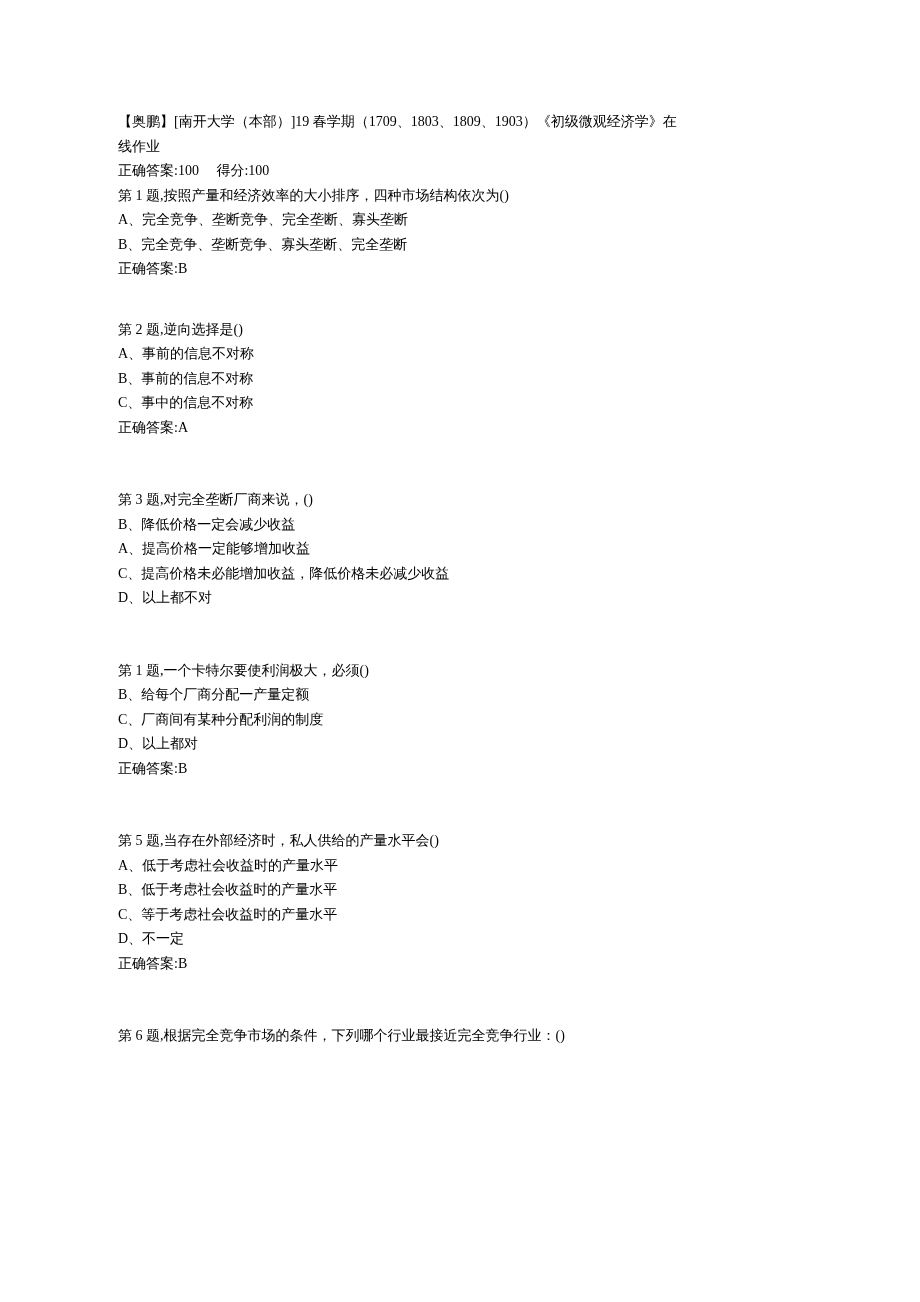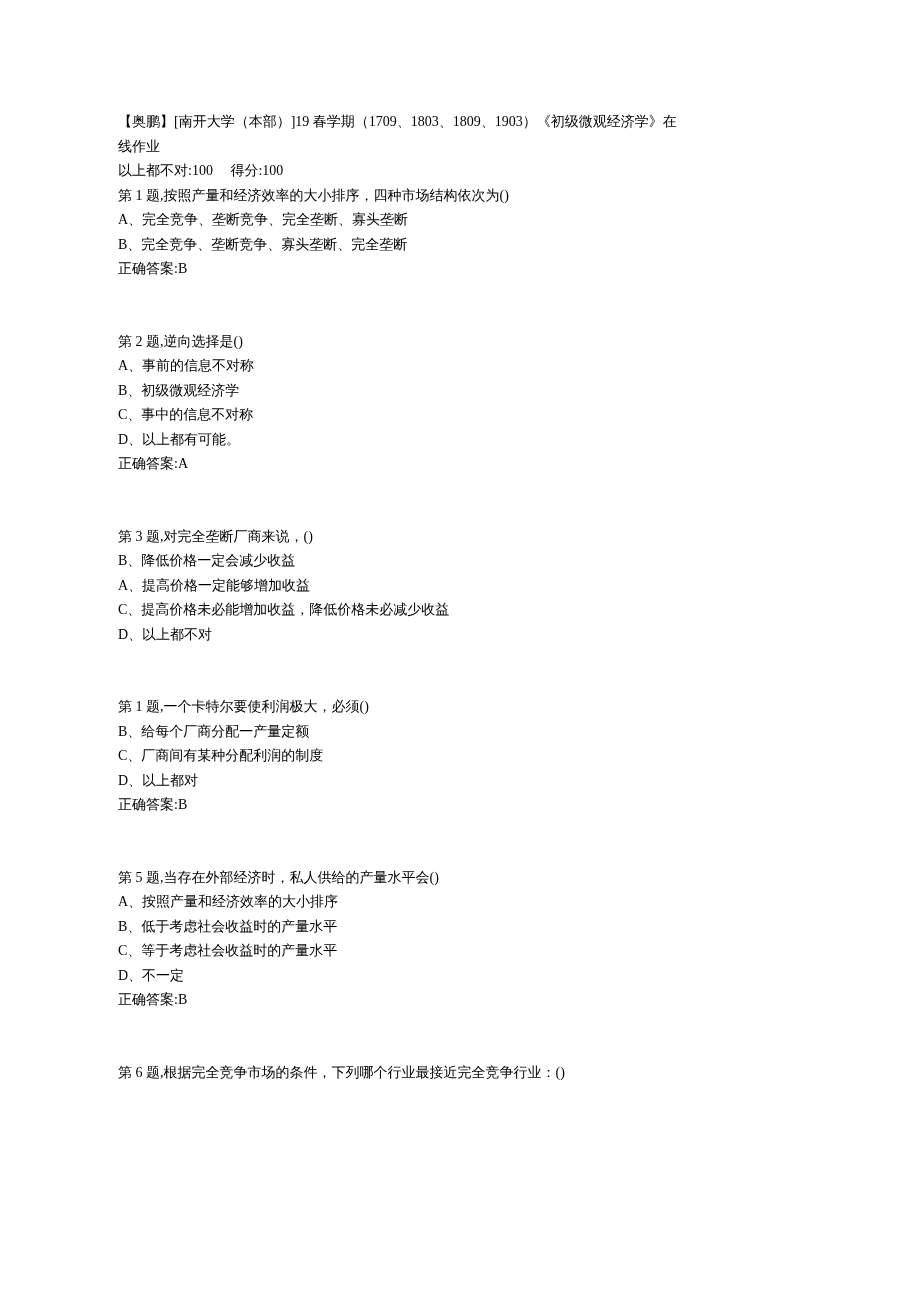--- a/index.html
+++ b/index.html
@@ -16,42 +16,41 @@
       padding: 110px 118px 60px 118px;
       width: 920px;
     }
     .line {
       display: block;
     }
     .question-block {
       margin-bottom: 48px;
     }
     .header-block {
-      margin-bottom: 48px;
+      margin-bottom: 36px;
     }
   </style>
 </head>
 <body>
 
 <div class="header-block">
   <span class="line">【奥鹏】[南开大学（本部）]19 春学期（1709、1803、1809、1903）《初级微观经济学》在</span>
   <span class="line">线作业</span>
-  <span class="line">以上都不对:100  得分:100</span>
+  <span class="line">正确答案:100  得分:100</span>
   <span class="line">第 1 题,按照产量和经济效率的大小排序，四种市场结构依次为()</span>
   <span class="line">A、完全竞争、垄断竞争、完全垄断、寡头垄断</span>
   <span class="line">B、完全竞争、垄断竞争、寡头垄断、完全垄断</span>
   <span class="line">正确答案:B</span>
 </div>
 
 <div class="question-block">
   <span class="line">第 2 题,逆向选择是()</span>
   <span class="line">A、事前的信息不对称</span>
-  <span class="line">B、初级微观经济学</span>
+  <span class="line">B、事前的信息不对称</span>
   <span class="line">C、事中的信息不对称</span>
-  <span class="line">D、以上都有可能。</span>
   <span class="line">正确答案:A</span>
 </div>
 
 <div class="question-block">
   <span class="line">第 3 题,对完全垄断厂商来说，()</span>
   <span class="line">B、降低价格一定会减少收益</span>
   <span class="line">A、提高价格一定能够增加收益</span>
   <span class="line">C、提高价格未必能增加收益，降低价格未必减少收益</span>
   <span class="line">D、以上都不对</span>
 </div>
@@ -59,21 +58,21 @@
 <div class="question-block">
   <span class="line">第 1 题,一个卡特尔要使利润极大，必须()</span>
   <span class="line">B、给每个厂商分配一产量定额</span>
   <span class="line">C、厂商间有某种分配利润的制度</span>
   <span class="line">D、以上都对</span>
   <span class="line">正确答案:B</span>
 </div>
 
 <div class="question-block">
   <span class="line">第 5 题,当存在外部经济时，私人供给的产量水平会()</span>
-  <span class="line">A、按照产量和经济效率的大小排序</span>
+  <span class="line">A、低于考虑社会收益时的产量水平</span>
   <span class="line">B、低于考虑社会收益时的产量水平</span>
   <span class="line">C、等于考虑社会收益时的产量水平</span>
   <span class="line">D、不一定</span>
   <span class="line">正确答案:B</span>
 </div>
 
 <div class="question-block">
   <span class="line">第 6 题,根据完全竞争市场的条件，下列哪个行业最接近完全竞争行业：()</span>
 </div>
 

